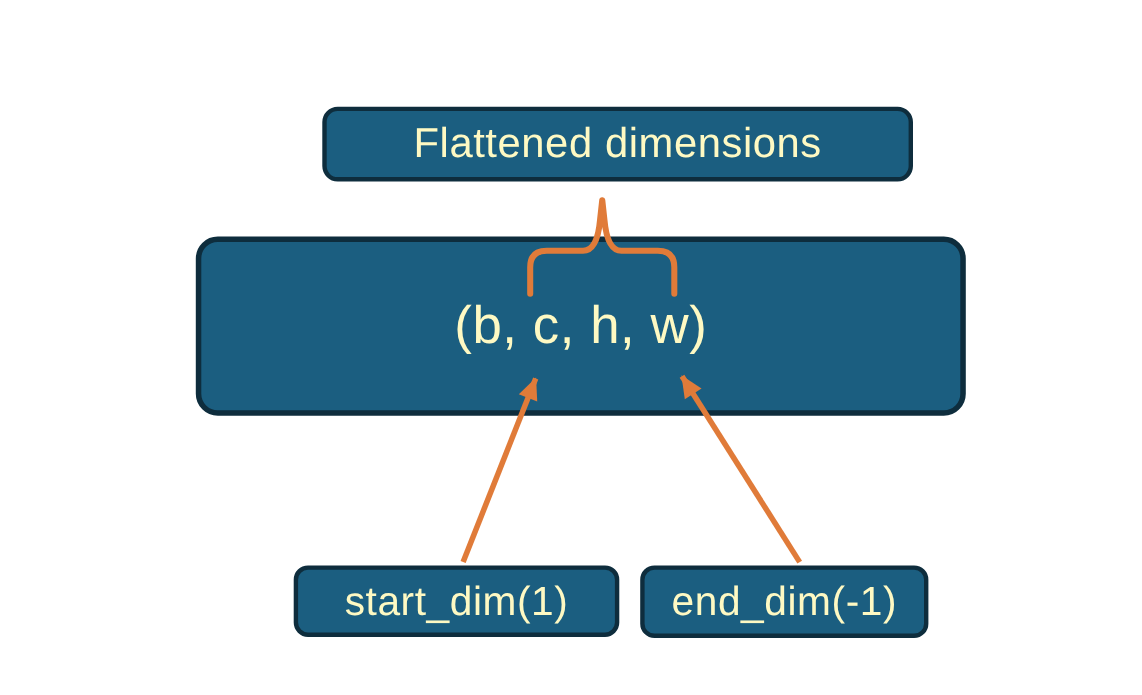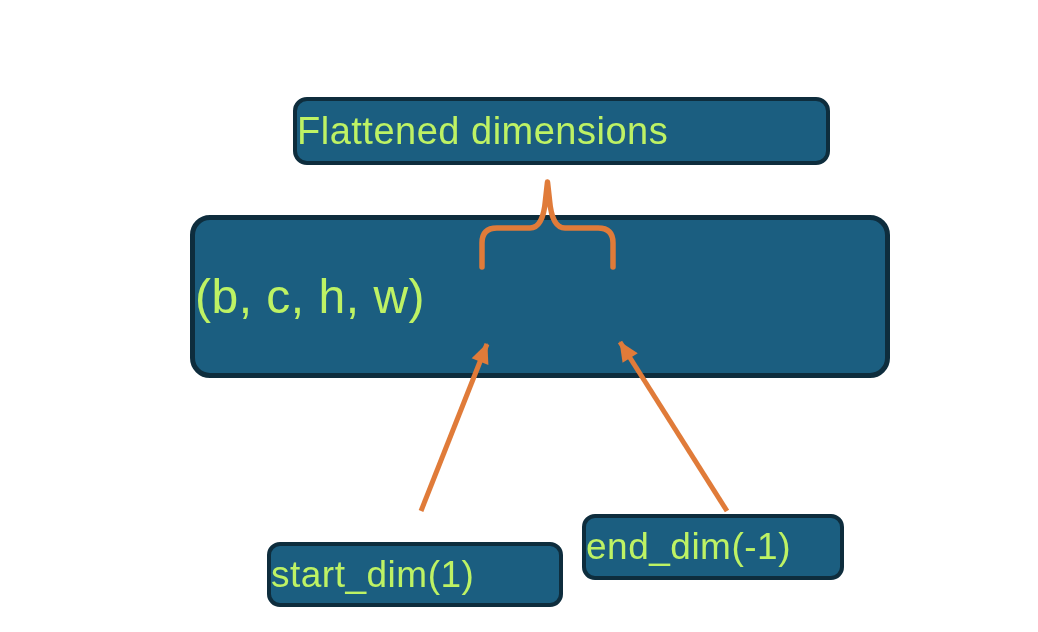--- a/index.html
+++ b/index.html
@@ -15,22 +15,22 @@
     background: #ffffff;
     overflow: hidden;
   }
   .node {
     position: absolute;
     box-sizing: border-box;
     background: #1b5e80;
     border: 4px solid #0e2d3d;
     display: flex;
     align-items: center;
-    justify-content: flex-start;
-    color: #bef264;
+    justify-content: center;
+    color: #fef9c3;
   }
   .node span {
     white-space: nowrap;
     letter-spacing: 0.5px;
   }
   .node-flattened {
     left: 293px;
     top: 97px;
     width: 537px;
     height: 68px;
@@ -38,30 +38,28 @@
     font-size: 38px;
   }
   .node-tensor {
     left: 178px;
     top: 215px;
     width: 700px;
     height: 163px;
     border-width: 5px;
     border-radius: 20px;
     font-size: 48px;
-    margin-left: 12px;
   }
   .node-start-dim {
     left: 267px;
     top: 514px;
     width: 296px;
     height: 65px;
     border-radius: 13px;
     font-size: 37px;
-    margin-top: 28px;
   }
   .node-end-dim {
     left: 582px;
     top: 514px;
     width: 262px;
     height: 66px;
     border-radius: 13px;
     font-size: 37px;
   }
   .connector-layer {

